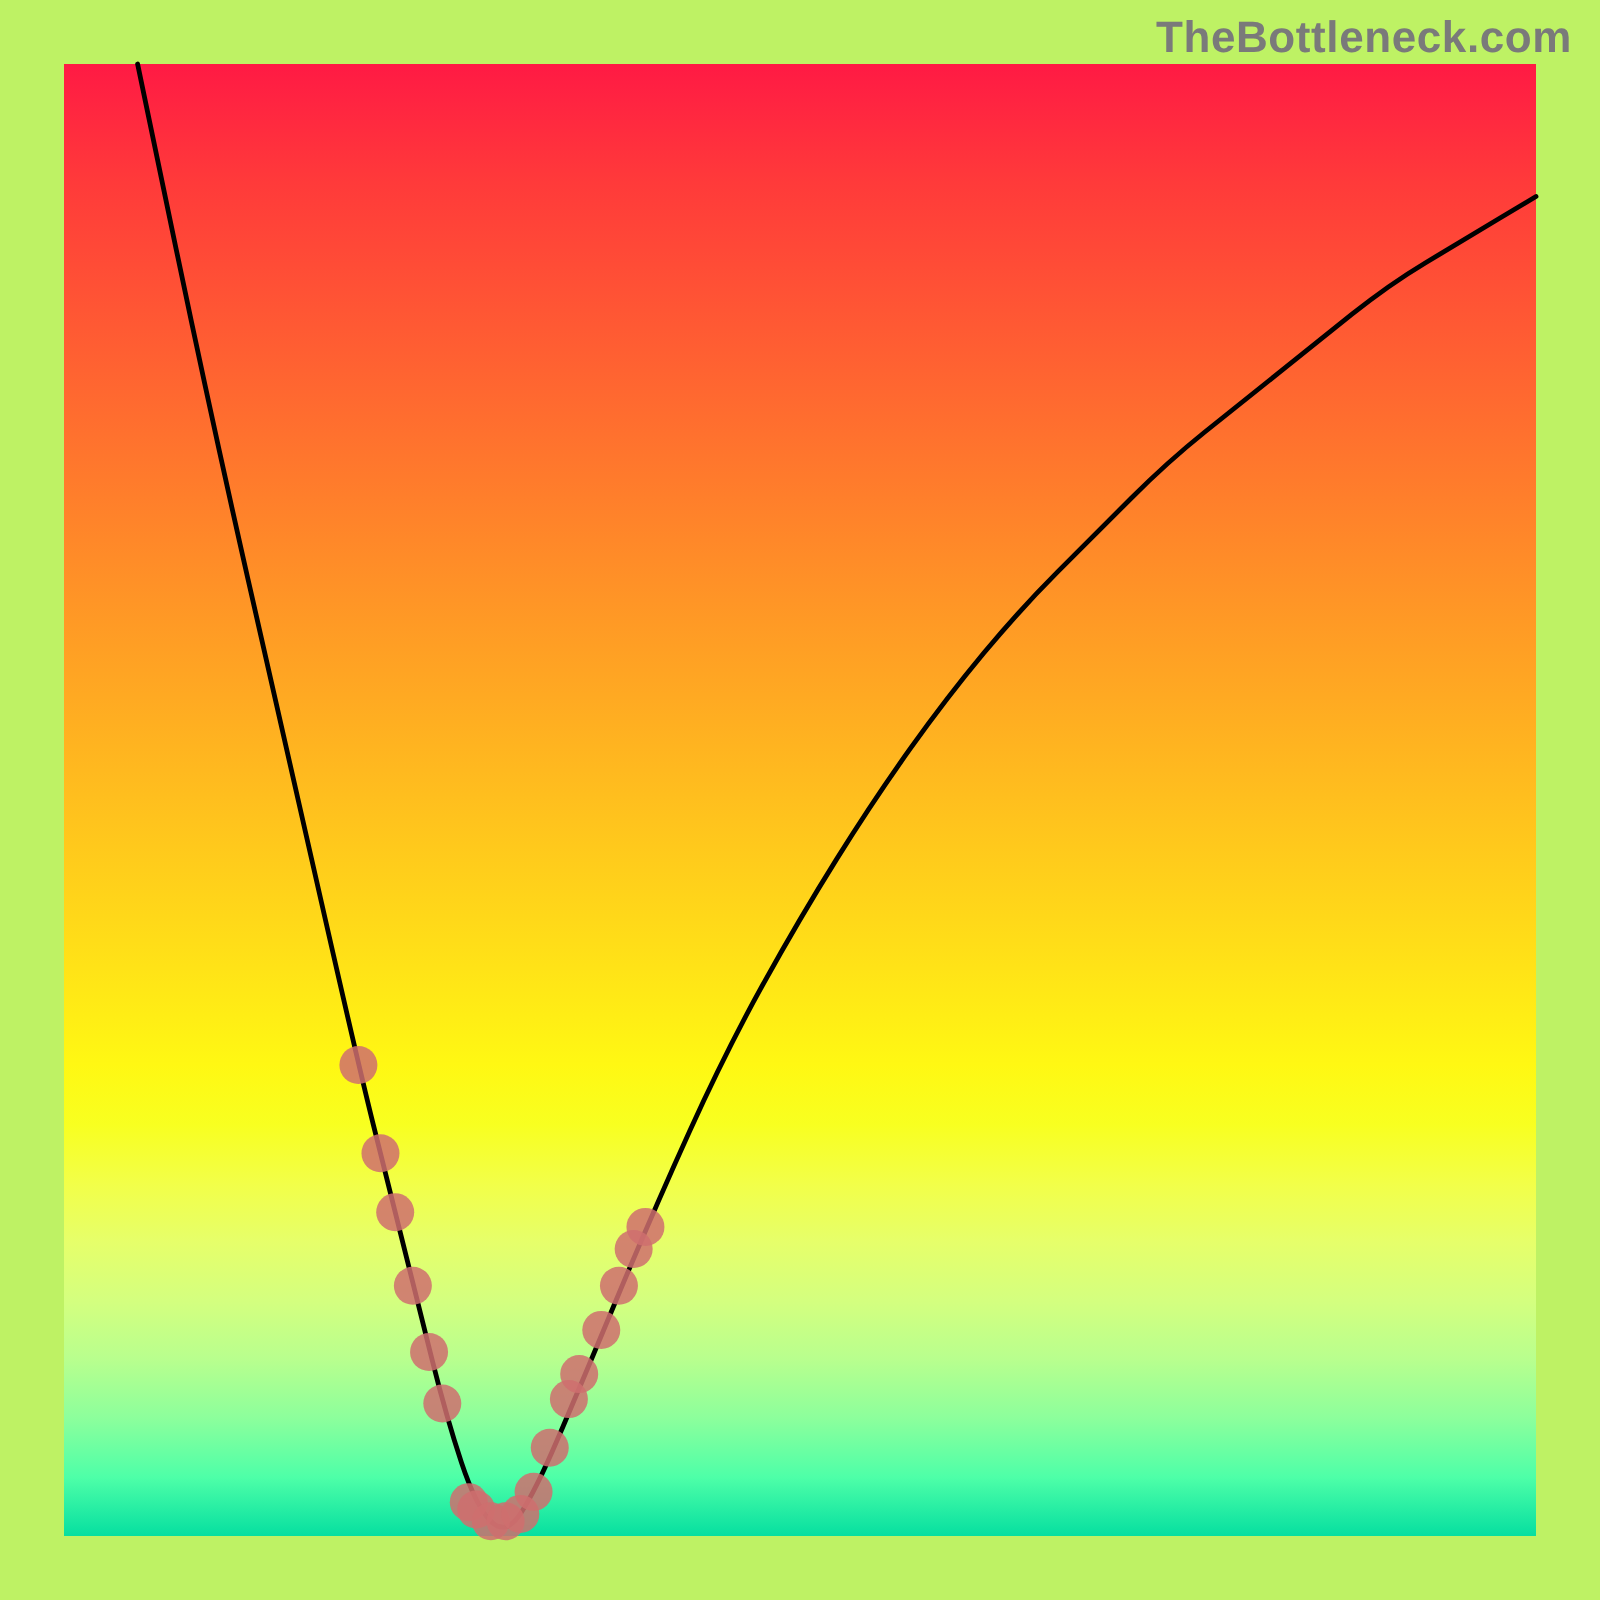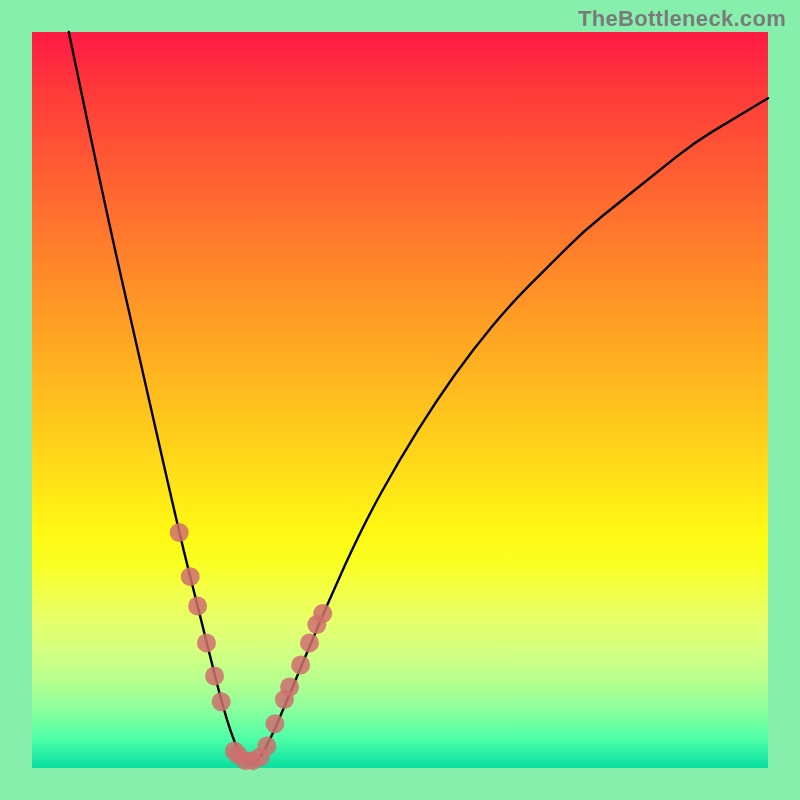--- a/index.html
+++ b/index.html
@@ -9,21 +9,21 @@
     height: 800px;
     overflow: hidden;
     background: #000;
   }
   .frame {
     position: absolute;
     top: 0;
     left: 0;
     width: 800px;
     height: 800px;
-    background: #86efac;
+    background: #bef264;
   }
   .plot-area {
     position: absolute;
     top: 32px;
     left: 32px;
     width: 736px;
     height: 736px;
     background: linear-gradient(to bottom,
       #ff1a44 0%,
       #ff3a3a 8%,

